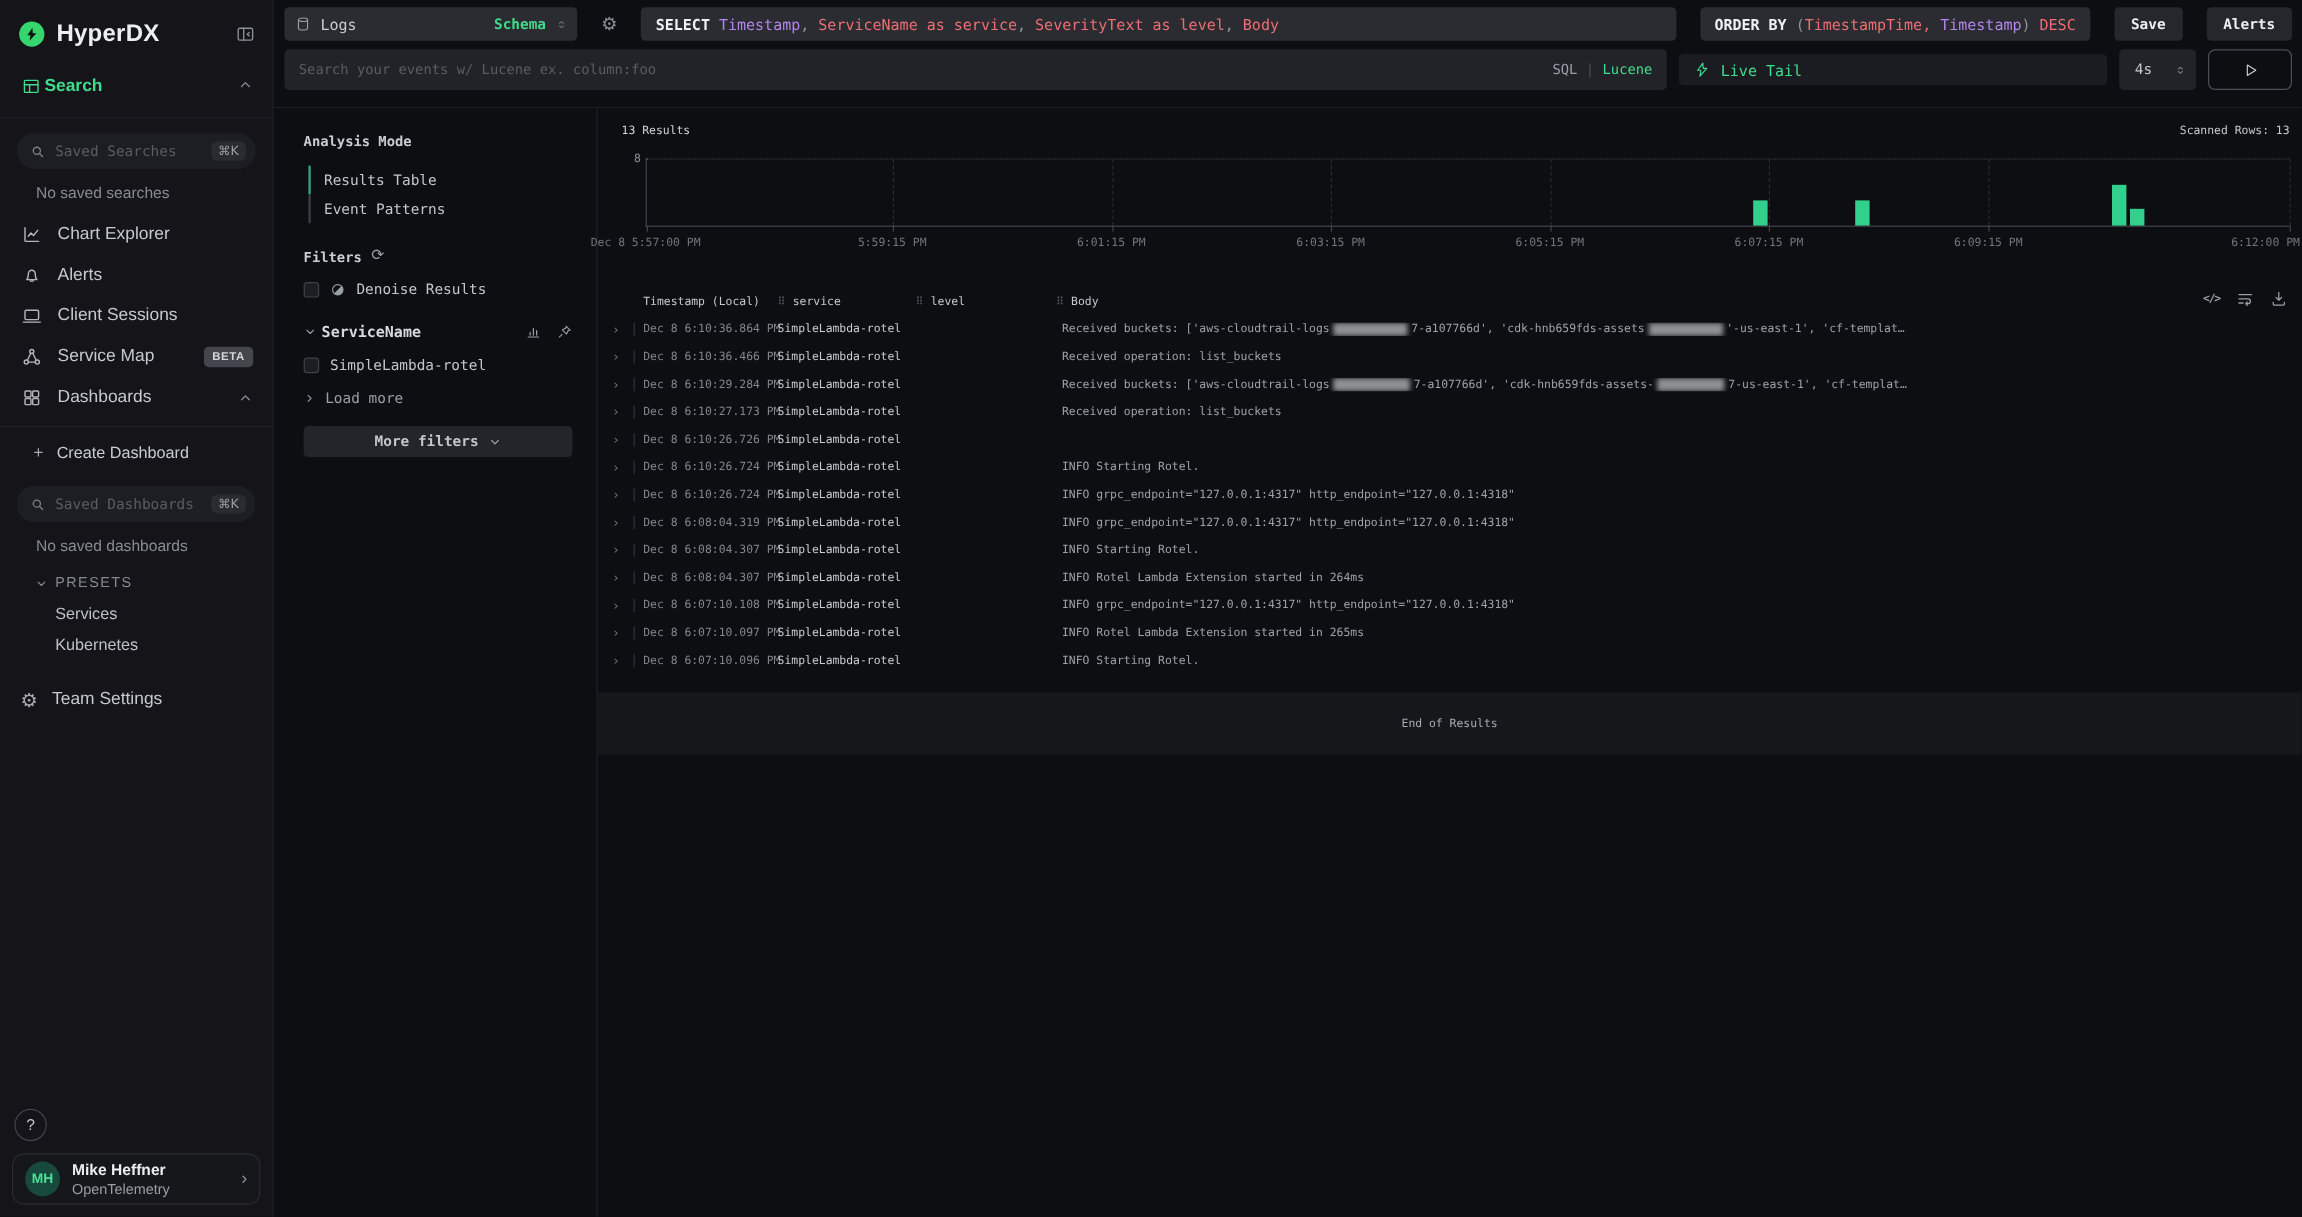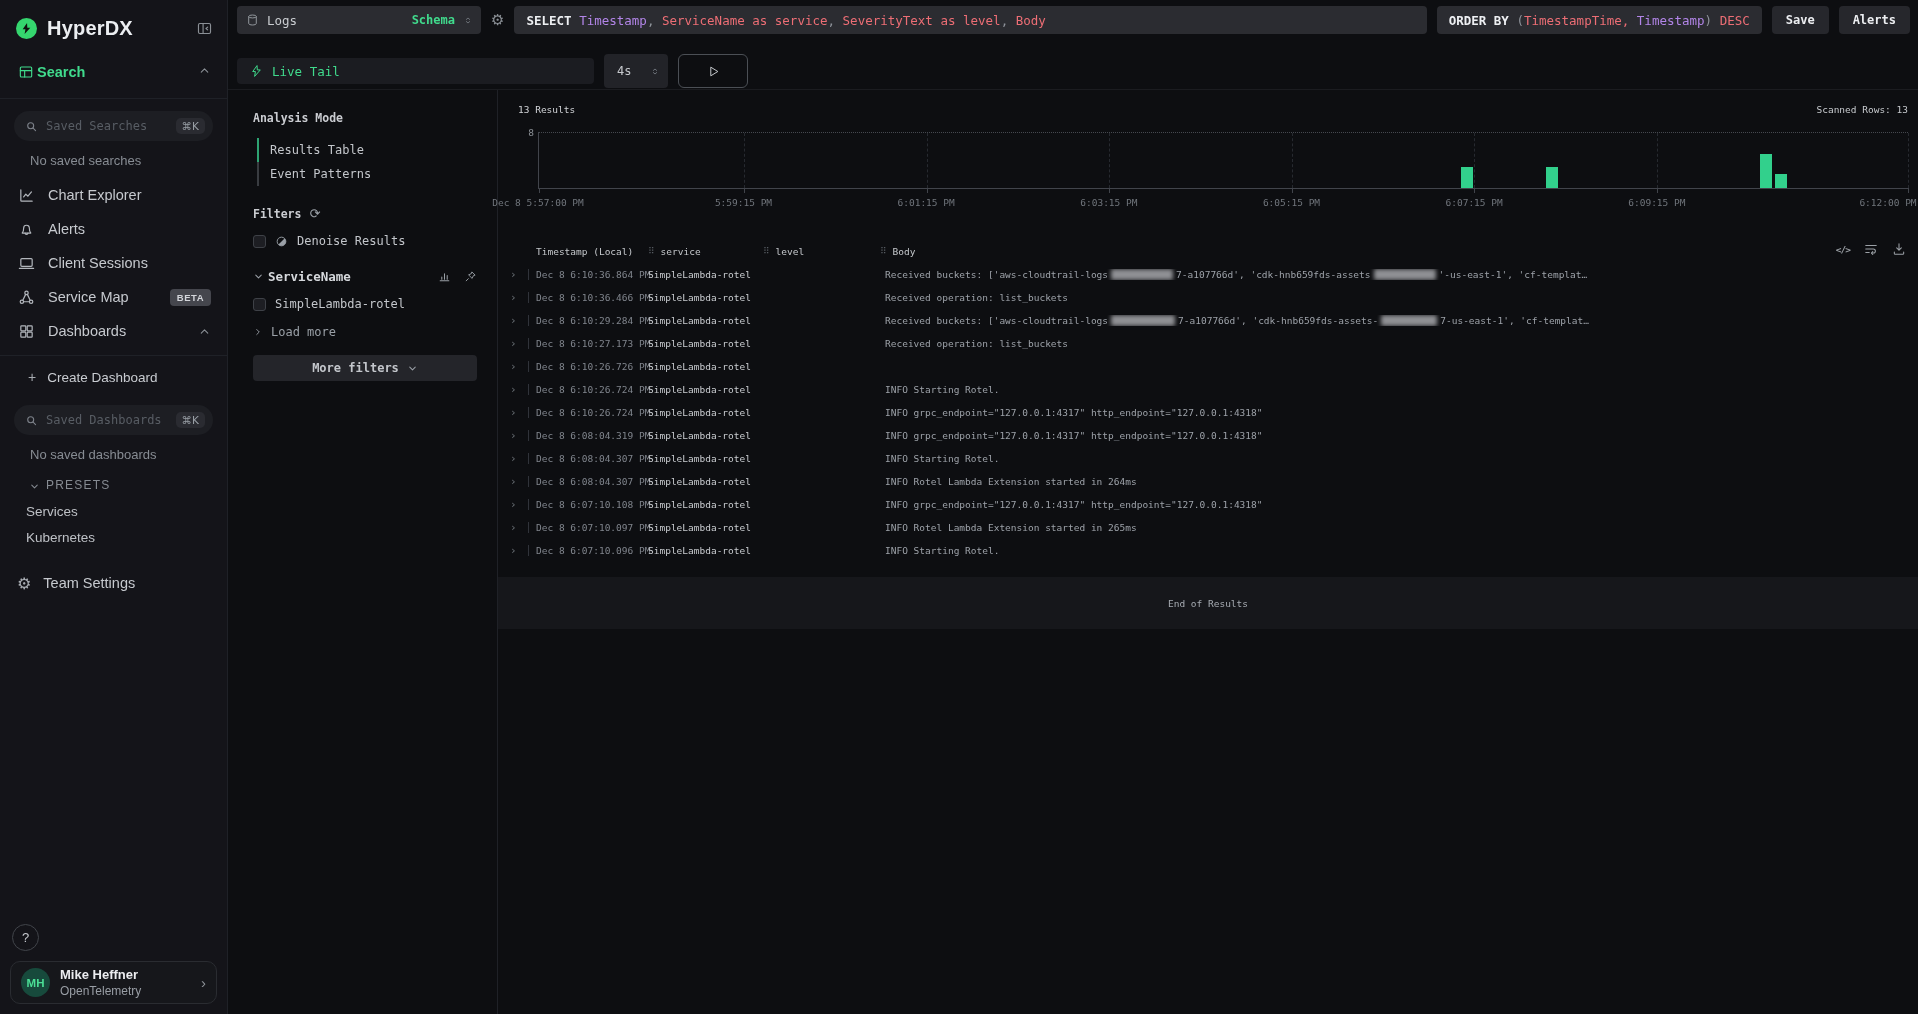--- a/index.html
+++ b/index.html
@@ -32,36 +32,36 @@
   .empty-note{font-size:13px;color:#878c93;padding-left:30px;margin-top:12px}
   .nav{margin-top:10px}
   .nav-item{display:flex;align-items:center;gap:13px;height:34px;padding:0 16px 0 18px;font-size:14.5px;color:#c6c9ce;cursor:pointer}
   .nav-item .nav-icon{width:17px;height:17px;color:#b2b6bc;display:flex;flex:none}
   .nav-badge{margin-left:auto;background:#45464d;color:#d3d5da;font-size:9.5px;font-weight:bold;letter-spacing:.5px;border-radius:4px;padding:3px 7px}
   .nav-chev{margin-left:auto;color:#8b9096;display:flex}
   .create-dash{display:flex;align-items:center;gap:11px;padding:0 16px 0 28px;height:32px;margin-top:5px;font-size:13.5px;color:#c9ccd1;cursor:pointer}
   .create-dash .plus{font-size:14px;color:#a7abb1}
   .presets-head{display:flex;align-items:flex-end;gap:6px;padding-left:29px;margin-top:16px;font-size:12px;letter-spacing:1.2px;color:#868b92}
   .presets-head .chev{display:flex;color:#868b92}
-  .preset-item{padding-left:26px;height:26px;display:flex;align-items:center;font-size:13.5px;color:#bec1c6;cursor:pointer}
+  .preset-item{padding-left:46px;height:26px;display:flex;align-items:center;font-size:13.5px;color:#bec1c6;cursor:pointer}
   .presets-list{margin-top:6px}
   .team-settings{display:flex;align-items:center;gap:12px;padding:0 16px 0 17px;height:34px;margin-top:16px;font-size:14.5px;color:#c6c9ce;cursor:pointer}
   .team-settings .gear{font-size:16px;color:#a7abb1;font-family:"DejaVu Sans",sans-serif}
   .side-bottom{position:absolute;bottom:10px;left:10px;right:10px}
   .help-circle{width:27px;height:27px;border-radius:50%;border:1px solid #41444a;color:#c6c9ce;display:flex;align-items:center;justify-content:center;font-size:13px;margin:0 0 10px 2px;cursor:pointer}
   .user-card{height:43px;border:1px solid var(--border-soft);border-radius:10px;background:var(--bg-band);display:flex;align-items:center;gap:10px;padding:0 10px;cursor:pointer}
   .avatar{width:29px;height:29px;border-radius:50%;background:#174a3c;color:#4bdf96;font-size:11.5px;font-weight:bold;display:flex;align-items:center;justify-content:center;flex:none}
   .user-name{font-size:13px;font-weight:bold;color:#ecedf0;line-height:1.3}
   .user-org{font-size:12px;color:#999ea5;line-height:1.2}
   .user-chev{margin-left:auto;color:#8d9298;font-size:15px}
 
   
   .main{flex:1;display:flex;flex-direction:column;min-width:0}
   .topbar{padding:6px 8px 0 9px;border-bottom:1px solid #1b1c20;height:90px}
-  .row1{display:flex;align-items:center;height:28px;gap:10px;margin-bottom:20px}
+  .row1{display:flex;align-items:center;height:28px;gap:20px;margin-bottom:7px}
   .src-box{width:244px;flex:none;height:28px;background:var(--bg-raise);border-radius:4px;display:flex;align-items:center;gap:8px;padding:0 8px 0 9px;cursor:pointer}
   .src-box .db-ic{color:#9ba0a6;display:flex}
   .src-label{font-size:12.5px;color:#c9ccd0}
   .src-schema{margin-left:auto;font-size:12px;font-weight:bold;color:var(--green)}
   .updown{color:#6b7077;display:flex}
   .gear-btn{color:#8b9096;font-size:15px;flex:none;cursor:pointer;font-family:"DejaVu Sans",sans-serif}
   .sql-box{flex:1;min-width:0;height:28px;background:var(--bg-raise);border-radius:4px;display:flex;align-items:center;padding:0 12px;font-size:12.5px;white-space:nowrap;overflow:hidden;cursor:text}
   .order-box{flex:none;height:28px;background:var(--bg-raise);border-radius:4px;display:flex;align-items:center;padding:0 12px;font-size:12.5px;white-space:nowrap;cursor:text}
   .hbtn{flex:none;height:28px;background:var(--bg-btn);border:none;border-radius:4px;color:var(--txt-bright);font-family:var(--mono);font-weight:bold;font-size:12px;padding:0 14px;cursor:pointer}
   .seg-kw{color:var(--white);font-weight:bold}
@@ -312,20 +312,28 @@
         <div class="sql-box">
             <span id="select-segs"><span class="seg-kw">SELECT</span><span class="seg-dim"> </span><span class="seg-purple">Timestamp</span><span class="seg-dim">, </span><span class="seg-red">ServiceName as service</span><span class="seg-dim">, </span><span class="seg-red">SeverityText as level</span><span class="seg-dim">, </span><span class="seg-red">Body</span></span>
           </div>
         <div class="order-box">
             <span id="order-segs"><span class="seg-kw">ORDER BY </span><span class="seg-dim">(</span><span class="seg-red">TimestampTime,</span><span class="seg-dim"> </span><span class="seg-purple">Timestamp</span><span class="seg-dim">) </span><span class="seg-red">DESC</span></span>
           </div>
         <button class="hbtn">Save</button>
         <button class="hbtn">Alerts</button>
       </div>
       <div class="row2">
+        <div class="search-box">
+          <span class="search-ph">Search your events w/ Lucene ex. column:foo</span>
+          <span class="mode-toggle">
+            <span class="mode-sql">SQL</span>
+            <span class="mode-div">|</span>
+            <span class="mode-lucene">Lucene</span>
+          </span>
+        </div>
         <div class="livetail">
           <span>
             <svg width="13" height="14" viewBox="0 0 24 24" fill="none" stroke="currentColor" stroke-width="1.8" stroke-linejoin="round">
                 <path d="M13 2L5 13h5l-1.5 9L19 10h-5.5L13 2z"></path>
               </svg>
           </span>
           <span>Live Tail</span>
         </div>
         <div class="interval">
           <span>4s</span>

